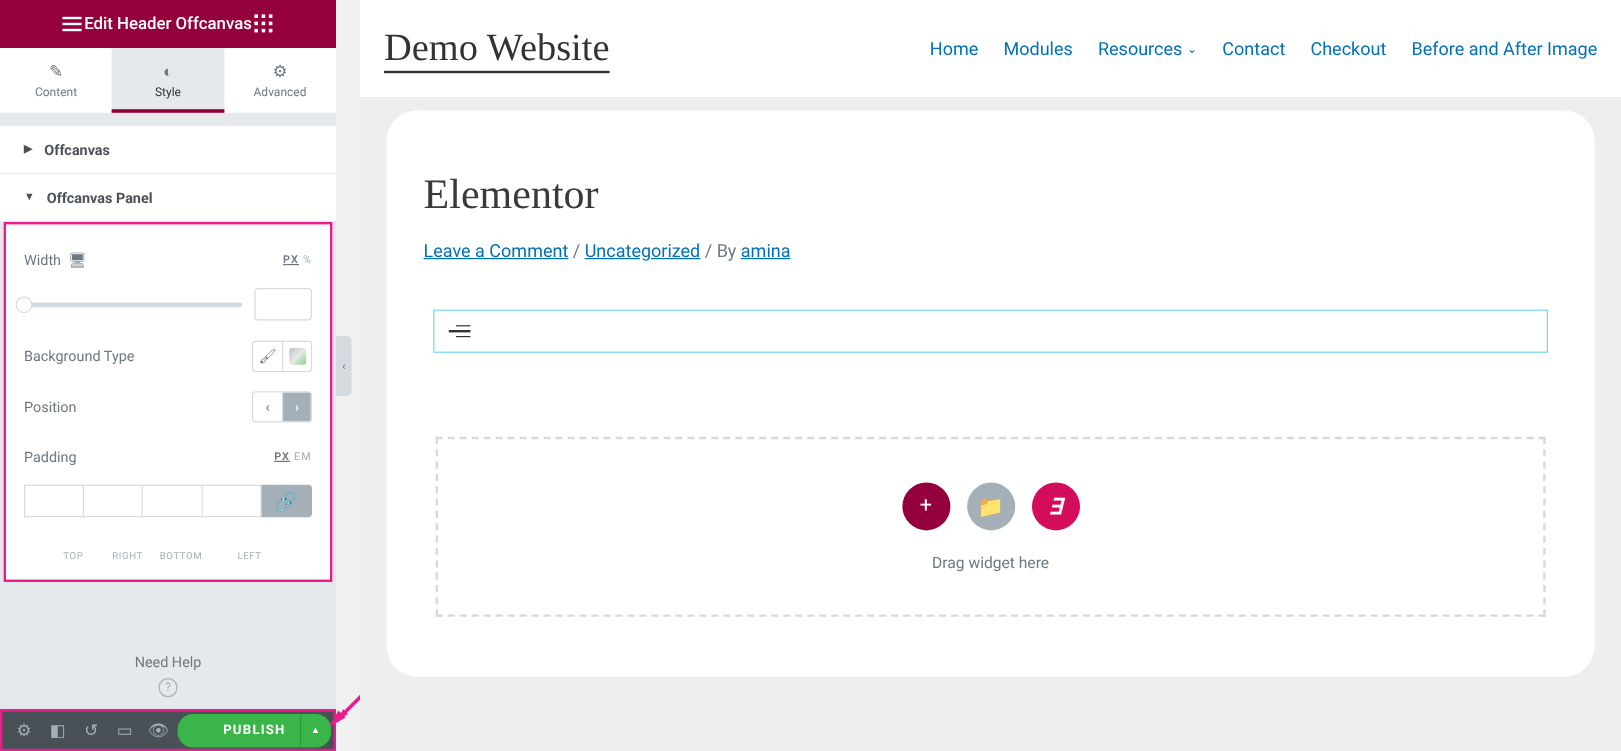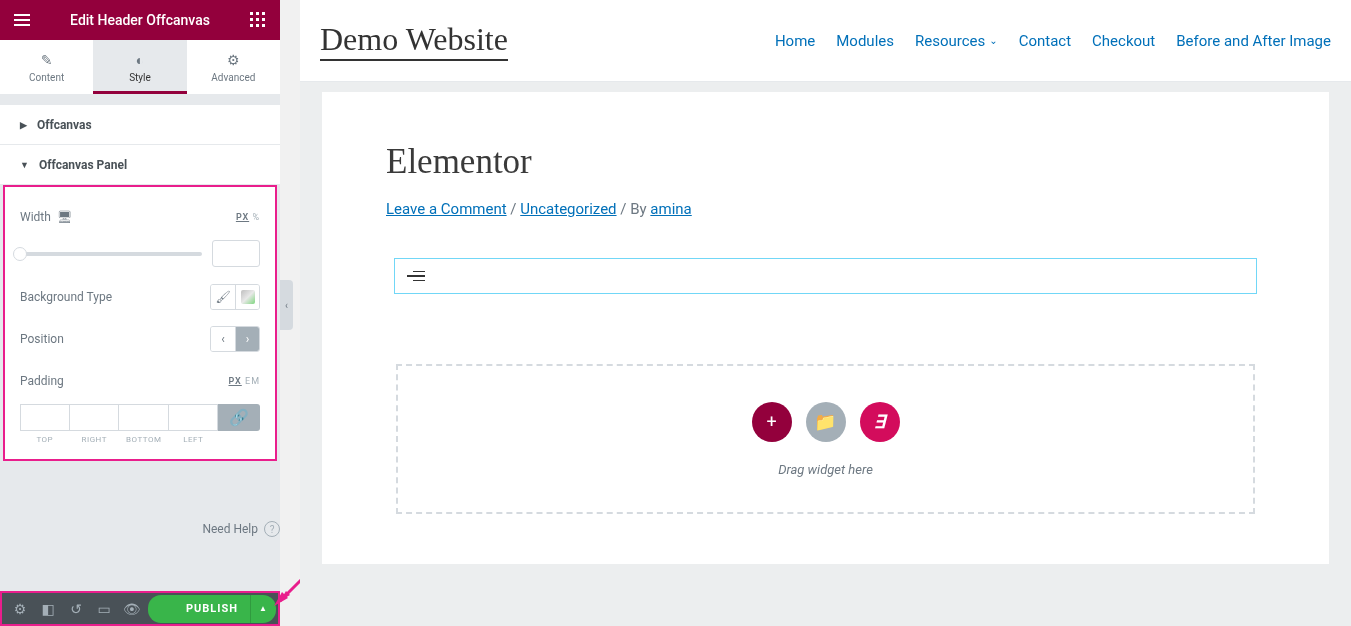--- a/index.html
+++ b/index.html
@@ -1,20 +1,20 @@
 <!DOCTYPE html>
 <html><head>
 <meta charset="utf-8">
 <style>
 * { margin: 0; padding: 0; box-sizing: border-box; font-family: -apple-system, BlinkMacSystemFont, "Segoe UI", Roboto, sans-serif; }
 body { background: #f1f1f1; width: 1351px; height: 626px; overflow: hidden; position: relative; }
 
 
 .sidebar { position: absolute; left: 0; top: 0; width: 280px; height: 591px; background: #e6e9ec; display: flex; flex-direction: column; }
-.sidebar-header { height: 40px; background: #93003c; display: flex; align-items: center; justify-content: space-between; padding: 0 12px; }
+.sidebar-header { height: 40px; background: #93003c; display: flex; align-items: center; justify-content: center; padding: 0 12px; }
 .sidebar-header-title { color: #fff; font-size: 14px; font-weight: 500; }
 .header-icon { color: #fff; display: flex; align-items: center; justify-content: center; width: 20px; height: 20px; cursor: pointer; }
 .hamburger-lines { display: flex; flex-direction: column; gap: 3px; }
 .hamburger-lines span { display: block; width: 16px; height: 2px; background: #fff; }
 .dots-grid { display: grid; grid-template-columns: repeat(3,1fr); gap: 2px; width: 16px; height: 16px; }
 .dots-grid span { width: 3px; height: 3px; background: #fff; }
 
 .tabs { display: flex; background: #fff; border-bottom: 1px solid #e6e9ec; height: 55px; }
 .tab { flex: 1; display: flex; flex-direction: column; align-items: center; justify-content: center; gap: 4px; font-size: 10px; color: #6d7882; cursor: pointer; position: relative; }
 .tab.active { background: #e6e9ec; color: #333; }
@@ -37,27 +37,27 @@
 .bg-opt { width: 24px; height: 24px; display: flex; align-items: center; justify-content: center; font-size: 12px; background: #fff; cursor: pointer; color: #6d7882; }
 .bg-opt.active { background: #fff; }
 .bg-opt + .bg-opt { border-left: 1px solid #d5dadf; }
 .pos-switch { display: flex; border: 1px solid #d5dadf; border-radius: 3px; overflow: hidden; }
 .pos-opt { width: 24px; height: 24px; display: flex; align-items: center; justify-content: center; background: #fff; font-size: 12px; color: #6d7882; cursor: pointer; }
 .pos-opt.active { background: #a4afb7; color: #fff; }
 .pos-opt + .pos-opt { border-left: 1px solid #d5dadf; }
 
 .padding-section { margin-top: 12px; }
 .padding-inputs { display: flex; margin-top: 8px; }
-.padding-box { flex: 1; display: flex; flex-direction: column; align-items: center; }
+.padding-box { flex: 1; display: flex; flex-direction: column; align-items: flex-end; gap: 24px; }
 .padding-field { width: 100%; height: 27px; border: 1px solid #d5dadf; background: #fff; }
 .padding-box + .padding-box .padding-field { border-left: none; }
 .link-box { width: 42px; height: 27px; background: #a4afb7; display: flex; align-items: center; justify-content: center; border-radius: 0 3px 3px 0; color: #fff; cursor: pointer; }
 .padding-lbl { font-size: 8px; color: #a4afb7; margin-top: 4px; letter-spacing: 0.5px; }
 
-.need-help { text-align: center; font-size: 12px; color: #6d7882; margin-top: 60px; display: flex; align-items: center; justify-content: flex-end; gap: 6px; }
+.need-help { text-align: center; font-size: 12px; color: #6d7882; margin-top: 60px; display: flex; align-items: center; justify-content: flex-end; gap: 6px; flex-direction: column; }
 .help-icon { width: 16px; height: 16px; border: 1px solid #a4afb7; border-radius: 50%; display: inline-flex; align-items: center; justify-content: center; font-size: 10px; color: #a4afb7; }
 
 
 .bottom-bar { position: absolute; bottom: 0; left: 0; width: 280px; height: 35px; background: #495157; display: flex; align-items: center; padding-left: 4px; border: 2px solid #e91e8c; border-bottom-width: 2px; }
 .bottom-icon { width: 28px; height: 28px; display: flex; align-items: center; justify-content: center; color: #a4afb7; cursor: pointer; font-size: 14px; }
 .publish-btn { flex: 1; height: 28px; margin: 0 2px 0 2px; background: #39b54a; color: #fff; font-size: 11px; font-weight: 700; letter-spacing: 1px; display: flex; align-items: center; justify-content: center; border-radius: 13px; cursor: pointer; position: relative; }
 .publish-caret { position: absolute; right: 0; top: 0; bottom: 0; width: 26px; border-left: 1px solid rgba(0,0,0,0.15); display: flex; align-items: center; justify-content: center; font-size: 8px; }
 
 
 .collapse-handle { position: absolute; left: 280px; top: 280px; width: 13px; height: 50px; background: #d5dadf; border-radius: 0 4px 4px 0; display: flex; align-items: center; justify-content: center; font-size: 10px; color: #6d7882; cursor: pointer; }
@@ -65,36 +65,36 @@
 
 .arrow-svg { position: absolute; left: 270px; bottom: 15px; width: 60px; height: 60px; pointer-events: none; }
 
 
 .main-area { position: absolute; left: 300px; top: 0; right: 0; height: 626px; background: #eceeef; }
 .preview-header { background: #fff; height: 82px; display: flex; align-items: center; padding: 0 20px; border-bottom: 1px solid #e6e9ec; margin-bottom: 10px; }
 .site-title { font-family: Georgia, serif; font-size: 32px; font-weight: 400; color: #333; border-bottom: 2px solid #333; display: inline-block; line-height: 1.2; }
 .nav-menu { display: flex; gap: 21px; margin-left: auto; font-size: 15px; }
 .nav-item { color: #0170b9; cursor: pointer; display: flex; align-items: center; gap: 4px; }
 .nav-chevron { font-size: 10px; }
-.preview-body { background: #fff; margin: 0 22px; padding: 50px 64px; min-height: 470px; }
+.preview-body { background: #fff; margin: 0 22px; padding: 50px 31px; min-height: 470px; border-radius: 26px; }
 .page-heading { font-size: 35px; font-weight: 400; color: #3a3a3a; font-family: Georgia, serif; margin-bottom: 18px; }
 .meta-row { font-size: 15px; color: #6d7882; margin-bottom: 40px; }
 .meta-link { color: #0170b9; text-decoration: underline; cursor: pointer; }
 .widget-box { border: 1px solid #71d7f7; height: 36px; display: flex; align-items: center; padding: 0 12px; margin: 0 8px 70px; }
 .toggle-icon-lines { display: flex; flex-direction: column; gap: 3px; }
 .toggle-icon-lines span { display: block; width: 18px; height: 1.5px; background: #333; }
 .toggle-icon-lines span:first-child { width: 12px; margin-left: 6px; }
 .toggle-icon-lines span:last-child { width: 12px; margin-left: 6px; }
 .drop-zone { border: 2px dashed #d5dadf; height: 150px; margin: 0 10px; display: flex; flex-direction: column; align-items: center; justify-content: center; gap: 20px; }
 .drop-icons { display: flex; gap: 14px; }
 .drop-circle { width: 40px; height: 40px; border-radius: 50%; display: flex; align-items: center; justify-content: center; color: #fff; font-size: 18px; cursor: pointer; }
 .drop-circle.red { background: #93003c; }
 .drop-circle.grey { background: #a4afb7; }
 .drop-circle.pink { background: #d30c5c; font-weight: 700; font-style: italic; }
-.drop-text { font-size: 13px; font-style: italic; color: #6d7882; }
+.drop-text { font-size: 13px; color: #6d7882; }
 .desktop-mini { font-size: 12px; }
 .gradient-swatch { width: 14px; height: 14px; background: linear-gradient(135deg, #bfbfbf 0%, #e8e8e8 50%, #7fd680 100%); border-radius: 2px; }
 </style>
 </head>
 <body>
 
 <div class="sidebar">
   <div class="sidebar-header">
     <div class="header-icon">
       <div class="hamburger-lines">

